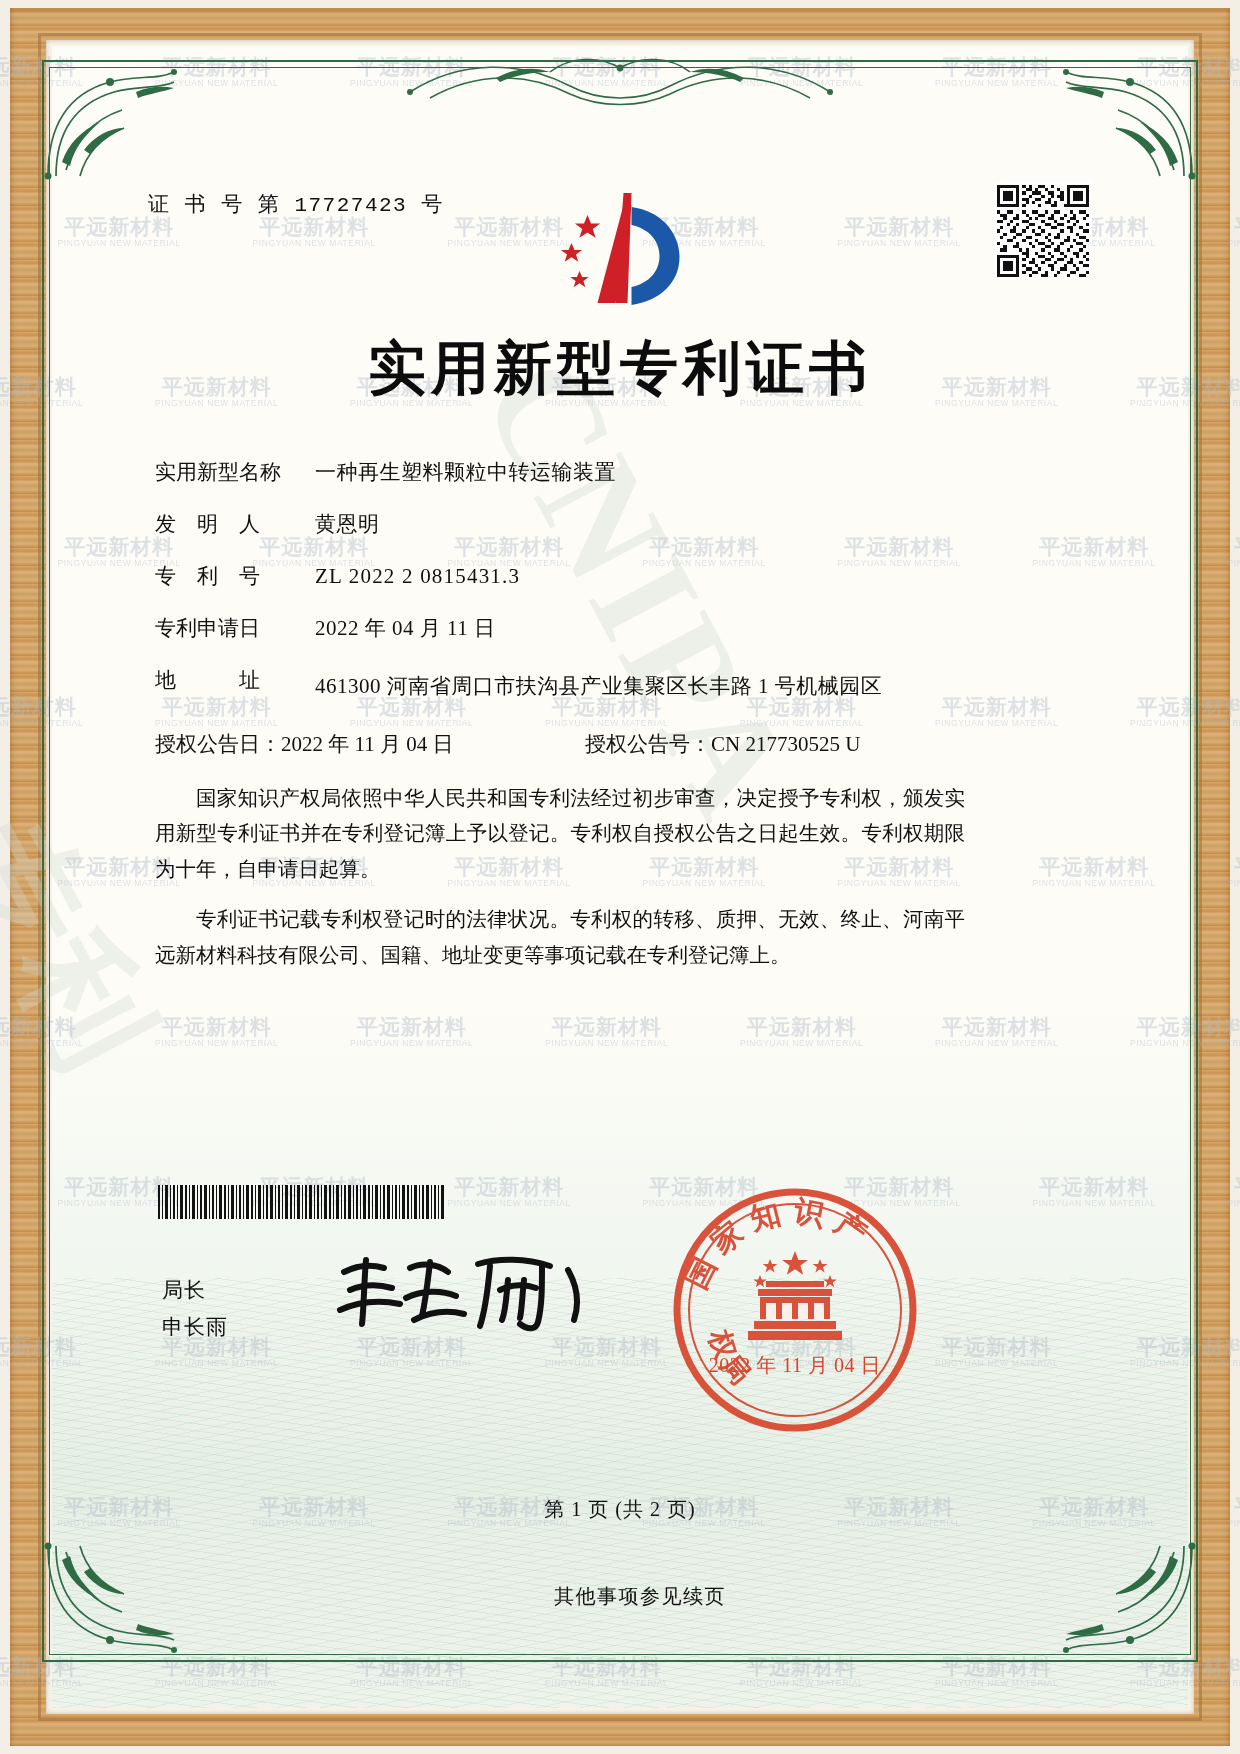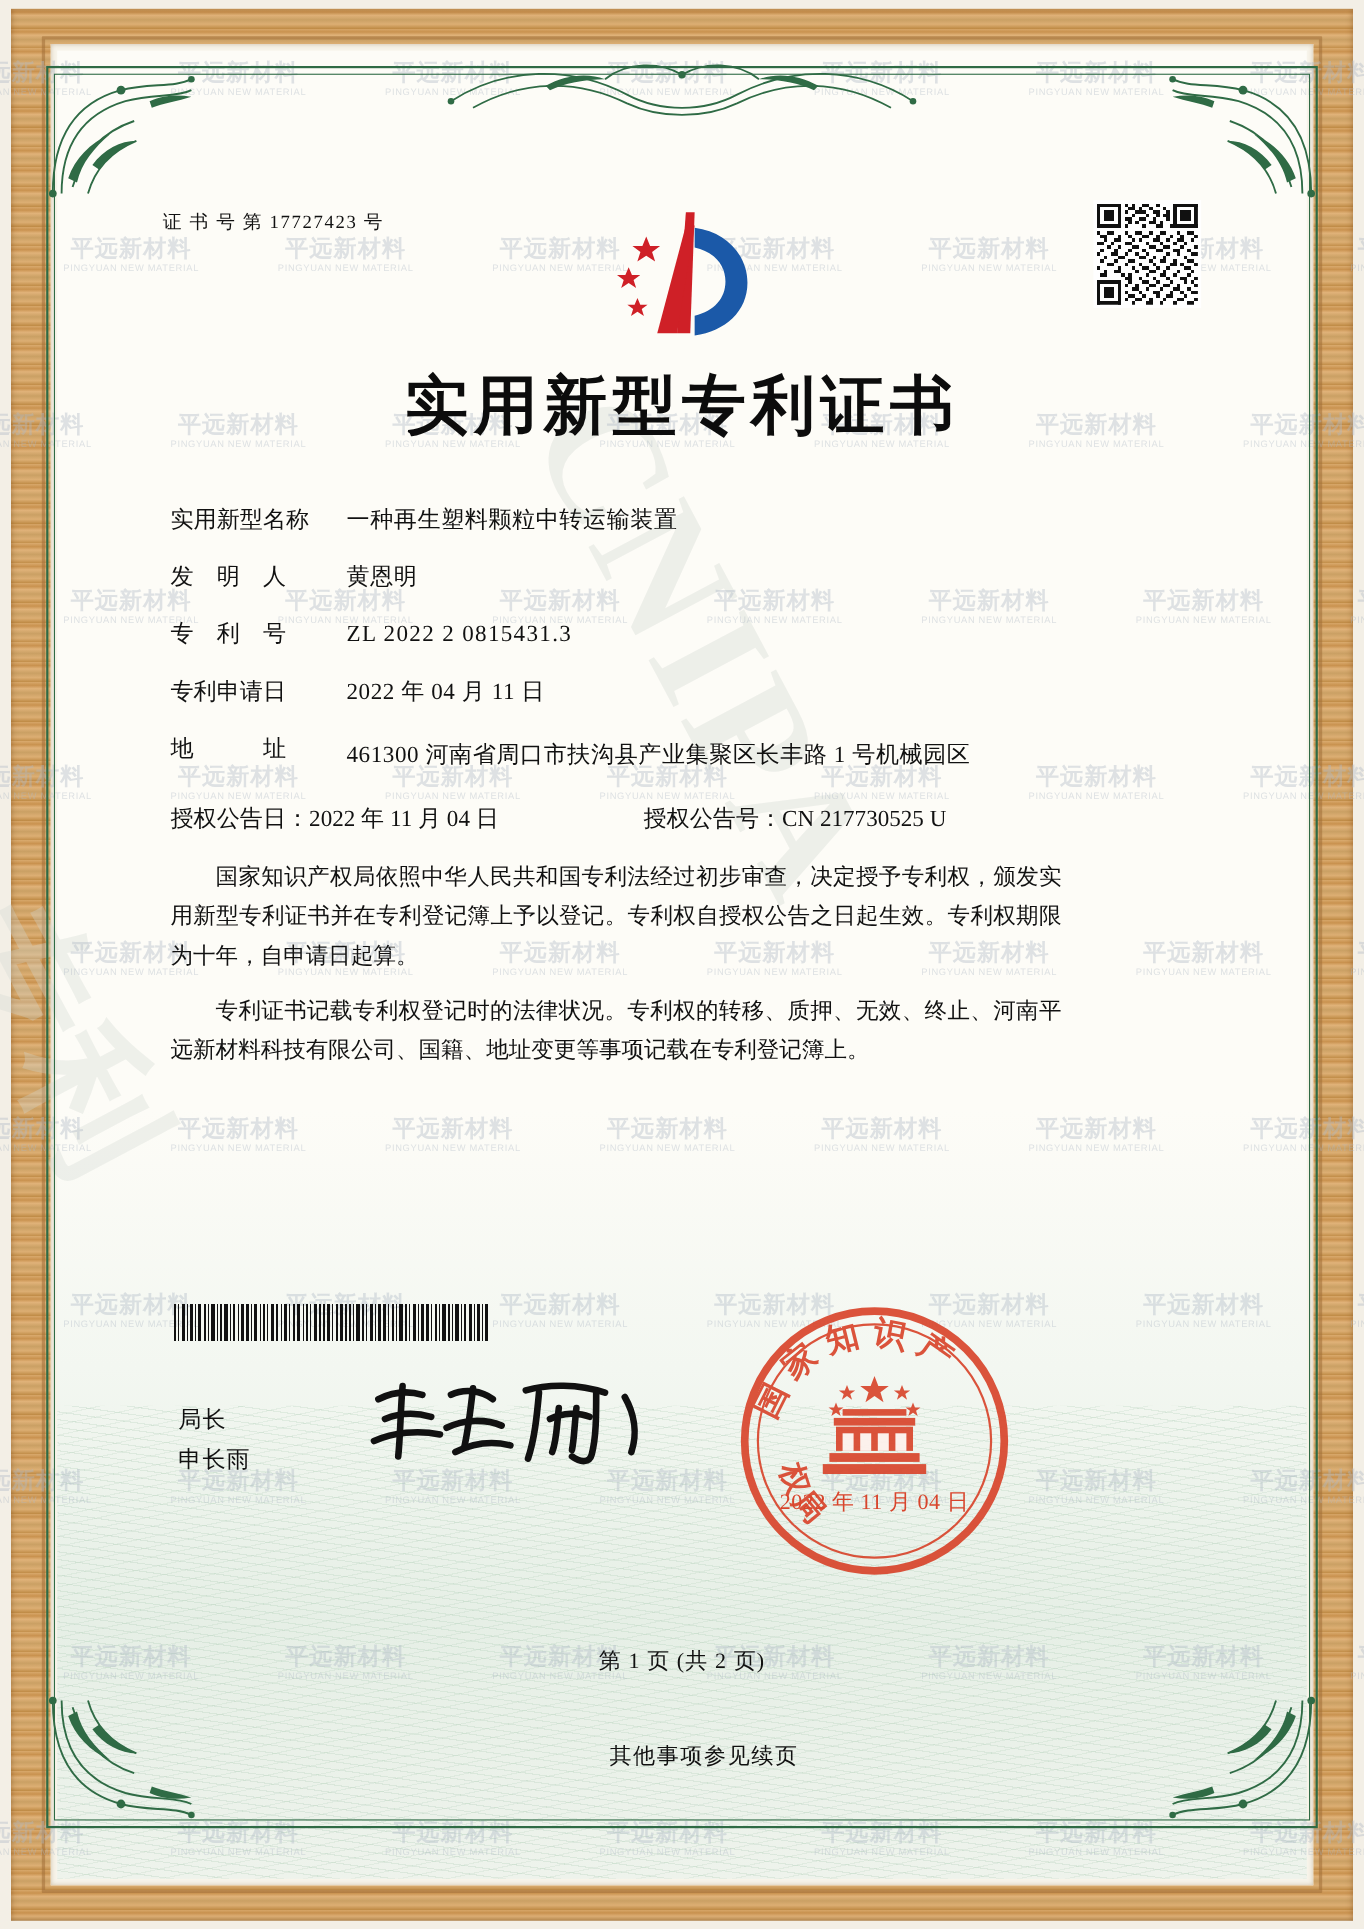--- a/index.html
+++ b/index.html
@@ -184,24 +184,24 @@
   .content {
     position: absolute;
     left: 0; right: 0; top: 0; bottom: 0;
     z-index: 7;
   }
 
   .cert-no {
     position: absolute;
     left: 148px;
     top: 190px;
-    font-size: 17px;
+    font-size: 21px;
     color: #111;
     letter-spacing: 1.5px;
-    font-family: Liberation Serif, serif;
+    font-family: Liberation Mono, monospace;
   }
 
   .logo {
     position: absolute;
     left: 50%;
     top: 185px;
     transform: translateX(-50%);
     width: 185px;
     height: 135px;
   }

